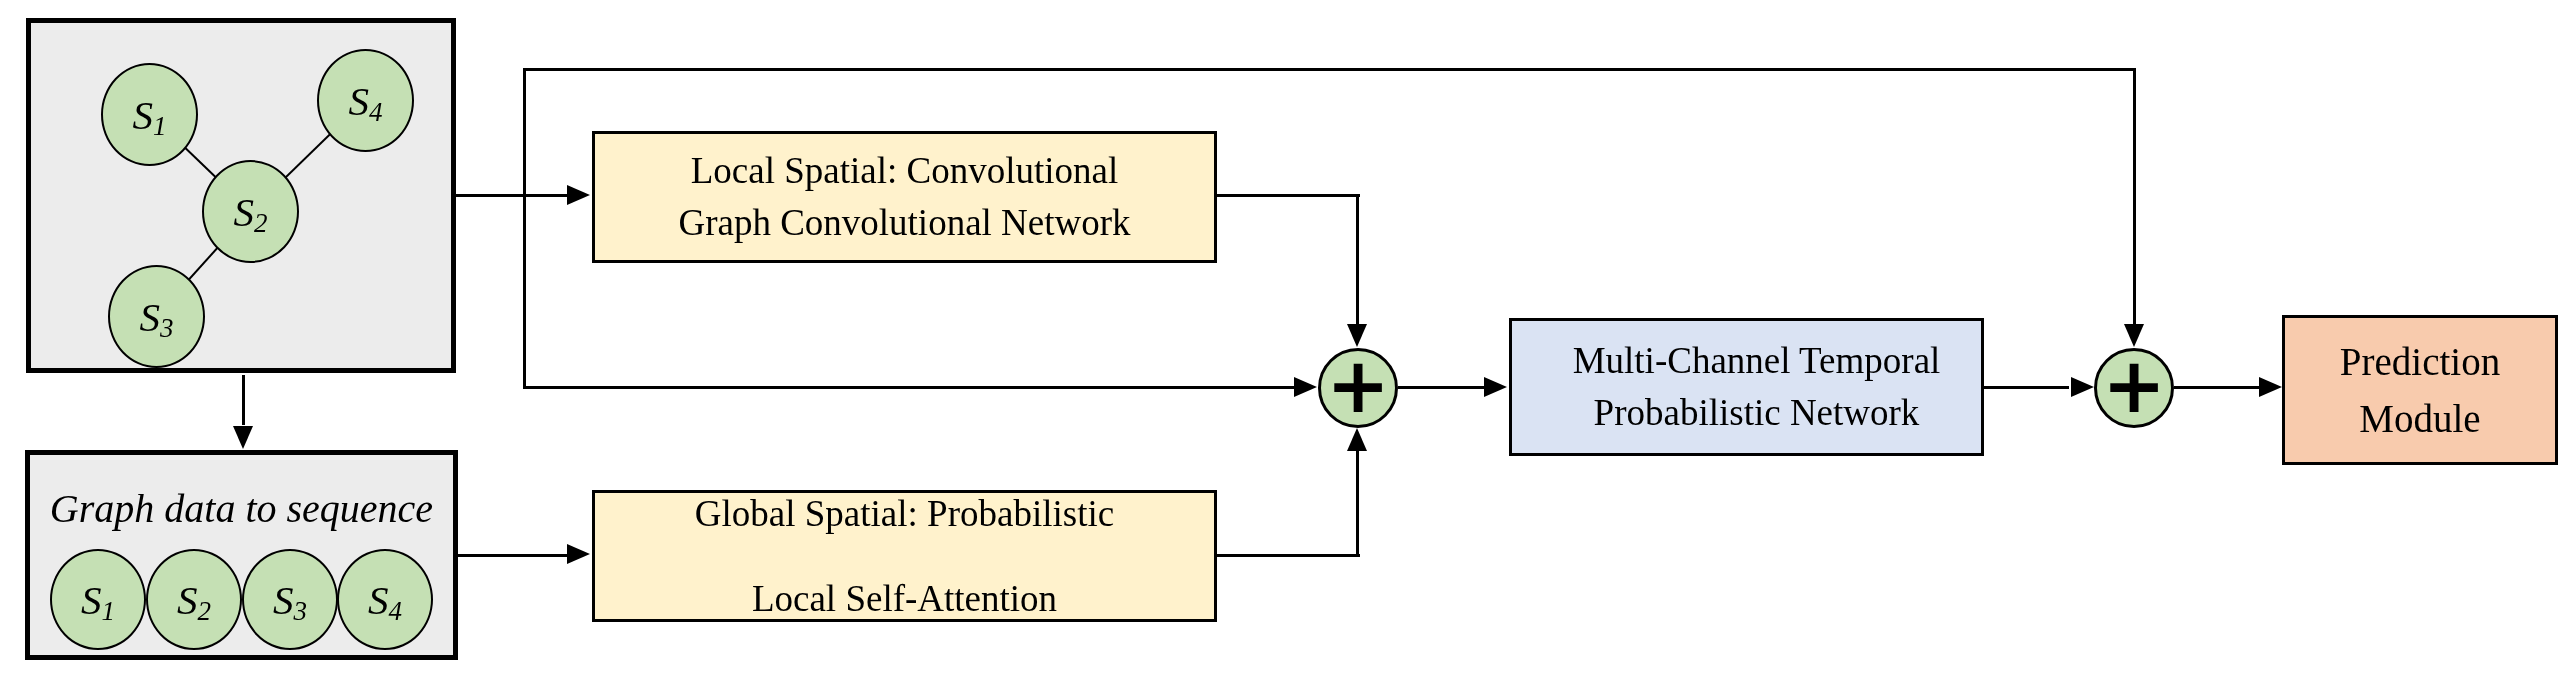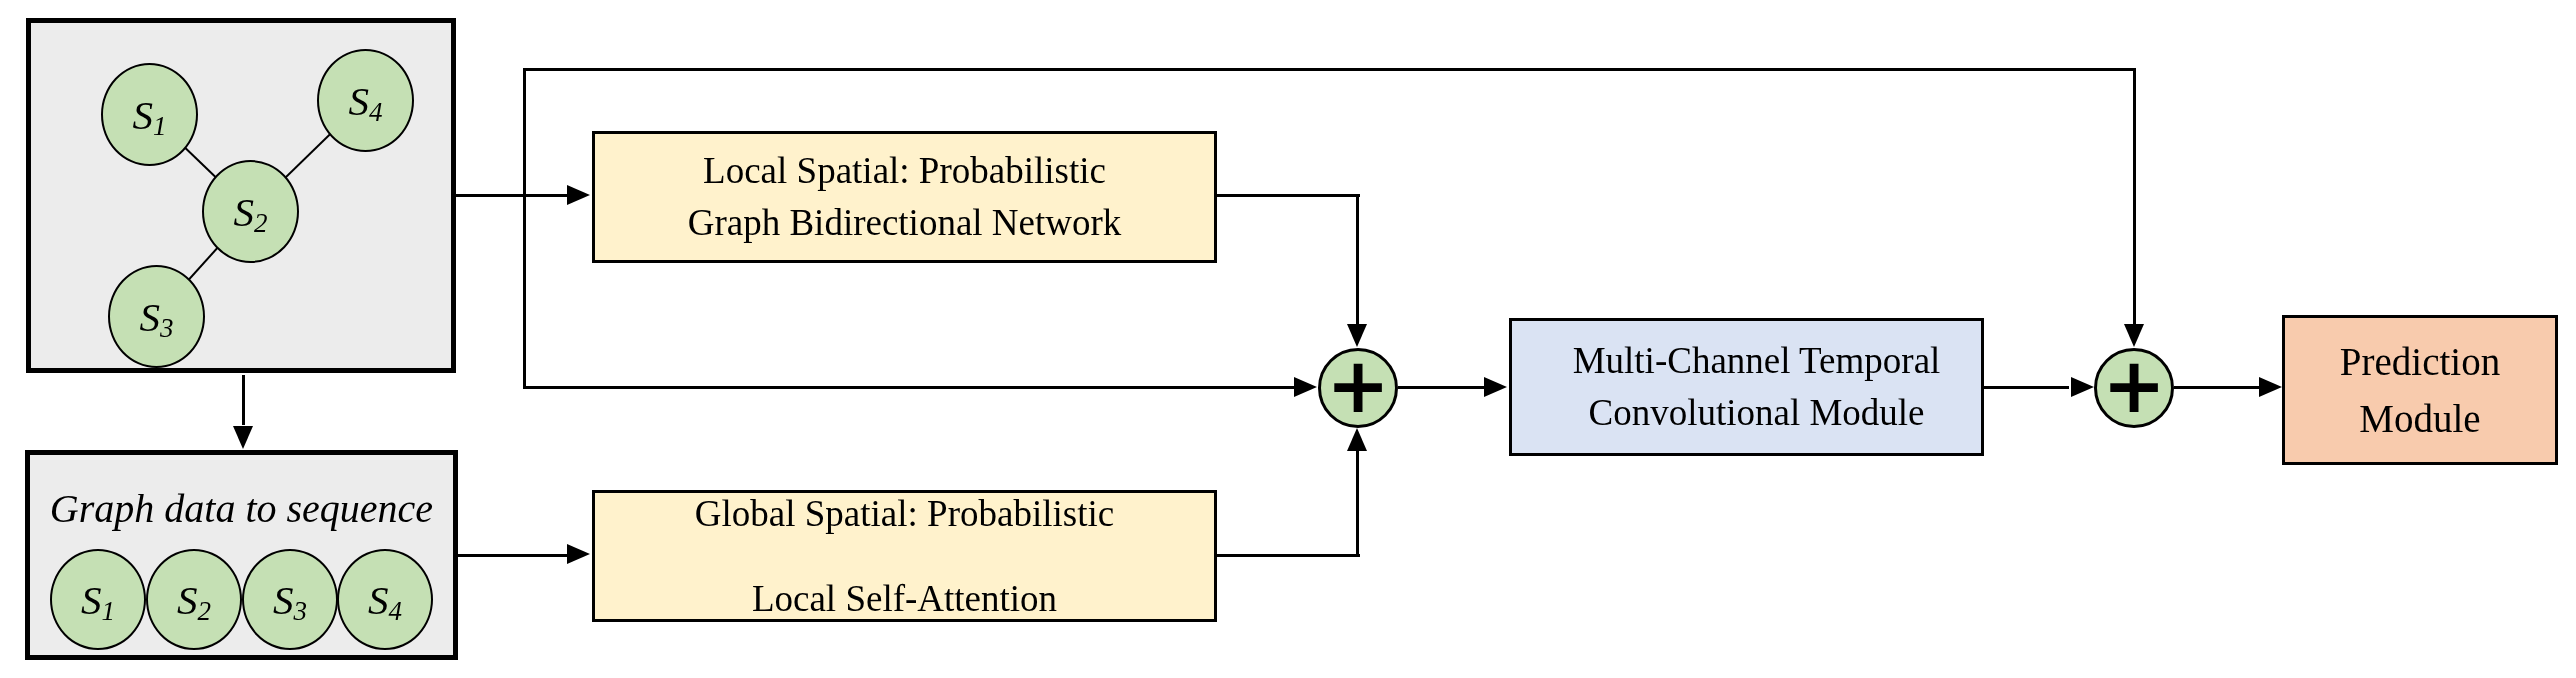--- a/index.html
+++ b/index.html
@@ -147,32 +147,32 @@
       <span class="nlabel">S</span>
         <span class="nsub">3</span>
     </div>
     <div class="gnode" style="left:307px; top:94px; width:96px; height:101px;">
       <span class="nlabel">S</span>
         <span class="nsub">4</span>
     </div>
   </div>
 
   <div class="module module-yellow" style="left:592px; top:131px; width:625px; height:132px;">
-    <div class="mline">Local Spatial: Probabilistic</div>
-    <div class="mline">Graph Bidirectional Network</div>
+    <div class="mline">Local Spatial: Convolutional</div>
+    <div class="mline">Graph Convolutional Network</div>
   </div>
 
   <div class="module module-yellow" style="left:592px; top:490px; width:625px; height:132px;gap:33px;">
     <div class="mline">Global Spatial: Probabilistic</div>
     <div class="mline">Local Self-Attention</div>
   </div>
 
   <div class="module module-blue" style="left:1509px; top:318px; width:475px; height:138px;">
     <div class="mline">Multi-Channel Temporal</div>
-    <div class="mline">Convolutional Module</div>
+    <div class="mline">Probabilistic Network</div>
   </div>
 
   <div class="module module-orange" style="left:2282px; top:315px; width:276px; height:150px;">
     <div class="mline">Prediction</div>
     <div class="mline">Module</div>
   </div>
 
   <div class="sum-circle" style="left:1318px; top:348px;">
     <span class="plus">+</span>
   </div>

